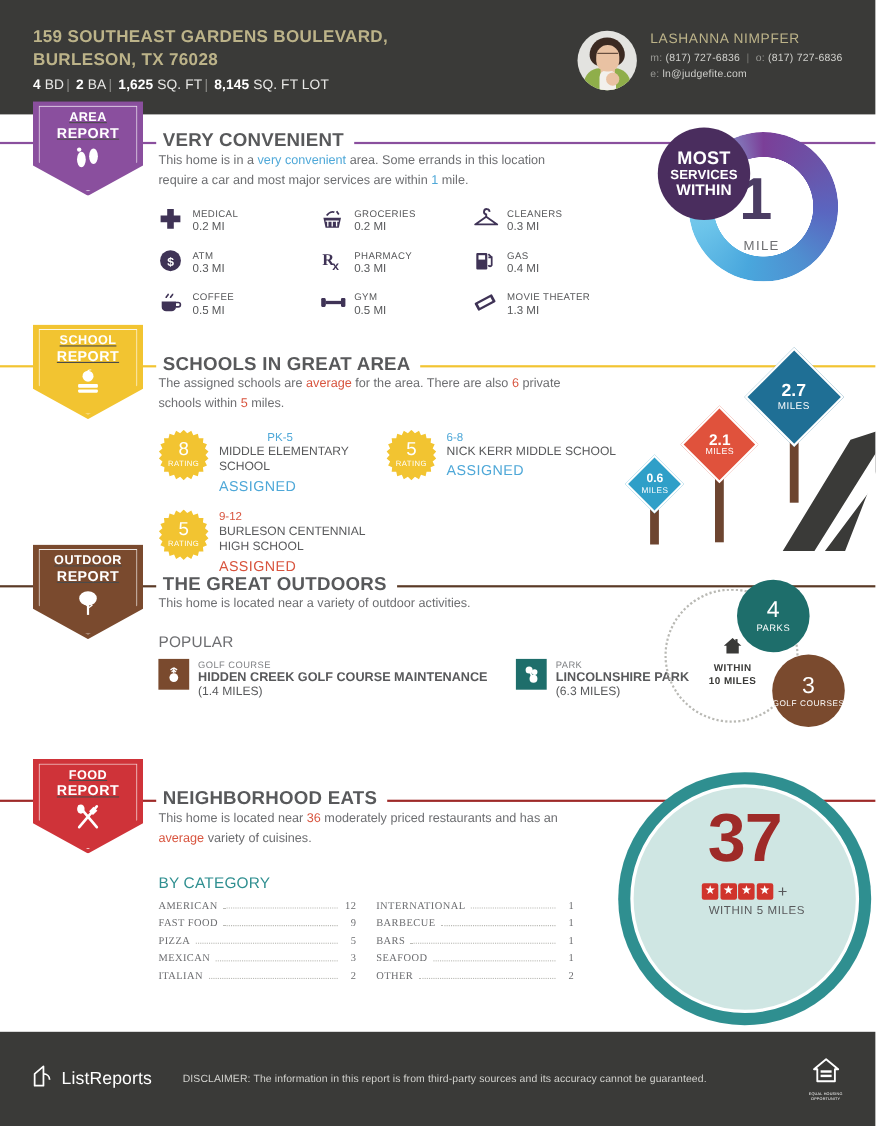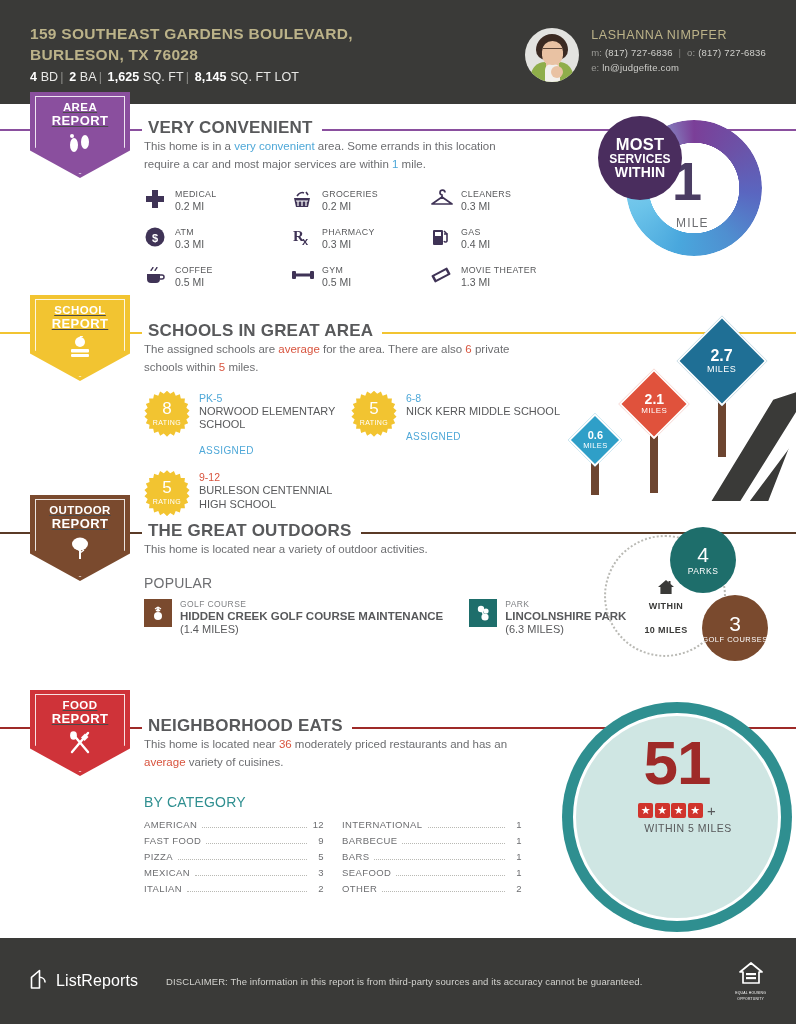--- a/index.html
+++ b/index.html
@@ -146,21 +146,21 @@
   }
   .starburst {
     position: absolute; inset: 0; background: #f2c431;
     clip-path: polygon(50% 0%,57% 7%,65% 2%,69% 11%,78% 8%,80% 17%,89% 17%,88% 26%,96% 29%,92% 37%,99% 43%,93% 50%,99% 57%,92% 63%,96% 71%,88% 74%,89% 83%,80% 83%,78% 92%,69% 89%,65% 98%,57% 93%,50% 100%,43% 93%,35% 98%,31% 89%,22% 92%,20% 83%,11% 83%,12% 74%,4% 71%,8% 63%,1% 57%,7% 50%,1% 43%,8% 37%,4% 29%,12% 26%,11% 17%,20% 17%,22% 8%,31% 11%,35% 2%,43% 7%);
   }
   .rb-num { position: relative; z-index: 2; font-size: 17px; color: #fff; line-height: 1; margin-top:-2px;}
   .rb-lbl { position: relative; z-index: 2; font-size: 7px; color: #fff; letter-spacing: .4px; margin-top: 2px; }
   .sch-info { padding-top: 1px; }
   .sch-grade { font-size: 10.5px; margin-bottom: 1px; }
   .sch-name { font-size: 11px; color: #58595b; line-height: 1.25; }
-  .sch-assigned { font-size: 10px; letter-spacing: .4px; margin-top: 13px; }
+  .sch-assigned { font-size: 13px; letter-spacing: .4px; margin-top: 2px; }
 
   
   .road-wrap { position: absolute; right: 0; top: 8px; width: 236px; height: 186px; overflow: hidden; }
   .road {
     position: absolute; left: 52px; top: 20px; width: 260px; height: 180px;
     background: #3a3a38;
     clip-path: polygon(35% 100%, 58% 100%, 72% 48%, 100% 29%, 100% 18%, 62% 36%);
   }
   .road-line {
     position: absolute; left: 52px; top: 20px; width: 260px; height: 180px;
@@ -200,21 +200,21 @@
     display: flex; flex-direction: column; align-items: center; justify-content: center;
     color: #fff; text-align: center; line-height: 1.05;
   }
   .orb-num { font-size: 21px; }
   .orb-lbl { font-size: 8.5px; letter-spacing: .5px; margin-top: 1px; }
   .orbit-center { position: absolute; left: 32px; top: 52px; width: 72px; text-align: center; }
   .oc-lbl { font-size: 9px; font-weight: bold; color: #3a3a38; letter-spacing: .4px; line-height: 1.3; margin-top: 2px; }
 
   
   .by-cat { font-size: 14px; color: #2f8f90; margin-top: 22px; letter-spacing: .2px; }
-  .cats { margin-top: 9px; display: grid; grid-template-columns: 180px 180px; column-gap: 18px; row-gap: 0px; }
+  .cats { margin-top: 9px; display: grid; grid-template-columns: 180px 180px; column-gap: 18px; row-gap: 0px; font-family: Liberation Serif, serif; }
   .cat-row { display: flex; align-items: baseline; font-size: 9.5px; color: #6d6e71; letter-spacing: .4px; height: 16px; }
   .cat-name { white-space: nowrap; }
   .cat-dots { flex: 1; border-bottom: 1px dotted #b9b9b4; margin: 0 5px 3px 5px; }
   .cat-val { min-width: 12px; text-align: right; }
 
   .food-circle-wrap { position: absolute; right: -18px; top: 0px; width: 252px; height: 200px; }
   .fc-outer {
     position: absolute; left: 0; top: 0; width: 230px; height: 230px;
     border-radius: 50%; background: #2f8f90;
   }
@@ -461,22 +461,22 @@
     </div>
 
     <div class="schools">
       <div class="school">
         <div class="rating-badge">
           <div class="starburst"></div>
           <div class="rb-num">8</div>
           <div class="rb-lbl">RATING</div>
         </div>
         <div class="sch-info">
-          <div class="sch-grade" style="color:#4fa8d8;">PK-5</div>
-          <div class="sch-name">NORWOOD ELEMENTARY SCHOOL</div>
+          <div class="sch-grade" style="color:#4fa8d8;margin-left:44px;">PK-5</div>
+          <div class="sch-name">MIDDLE ELEMENTARY SCHOOL</div>
           <div class="sch-assigned" style="color:#4fa8d8;">ASSIGNED</div>
         </div>
       </div>
       <div class="school">
         <div class="rating-badge">
           <div class="starburst"></div>
           <div class="rb-num">5</div>
           <div class="rb-lbl">RATING</div>
         </div>
         <div class="sch-info">
@@ -598,21 +598,21 @@
       <div class="orb-lbl" style="font-size:7.5px;">GOLF COURSES</div>
     </div>
     <div class="orbit-center">
       <div>
         <svg width="18" height="16" viewBox="0 0 18 16">
             <path d="M9 1 1 8h2.4v7h11.2V8H17z" fill="#3a3a38"></path>
             <rect x="11.5" y="2" width="2" height="3" fill="#3a3a38"></rect>
           </svg>
       </div>
       <div class="oc-lbl">WITHIN</div>
-      <div class="oc-lbl" style="margin-top:12px;">10 MILES</div>
+      <div class="oc-lbl" style="margin-top:0;">10 MILES</div>
     </div>
   </div>
 </div>
 
 <div class="section" style="height:210px;">
   <div class="sec-head" style="top:0;">
     <div class="sec-rule" style="top:25px;background:#9e2a28;"></div>
     <div class="badge" style="top:-12px;">
       <div class="badge-shape" style="background:#cf3339;">
         <div class="badge-t1">FOOD</div>
@@ -688,21 +688,21 @@
           <span class="cat-name">OTHER</span>
           <span class="cat-dots"></span>
           <span class="cat-val">2</span>
         </div>
     </div>
   </div>
 
   <div class="food-circle-wrap">
     <div class="fc-outer"></div>
     <div class="fc-inner"></div>
-    <div class="fc-num">51</div>
+    <div class="fc-num">37</div>
     <div class="fc-stars">
       <div class="fc-star">★</div>
       <div class="fc-star">★</div>
       <div class="fc-star">★</div>
       <div class="fc-star">★</div>
       <div class="fc-plus">+</div>
     </div>
     <div class="fc-sub">WITHIN 5 MILES</div>
   </div>
 </div>

